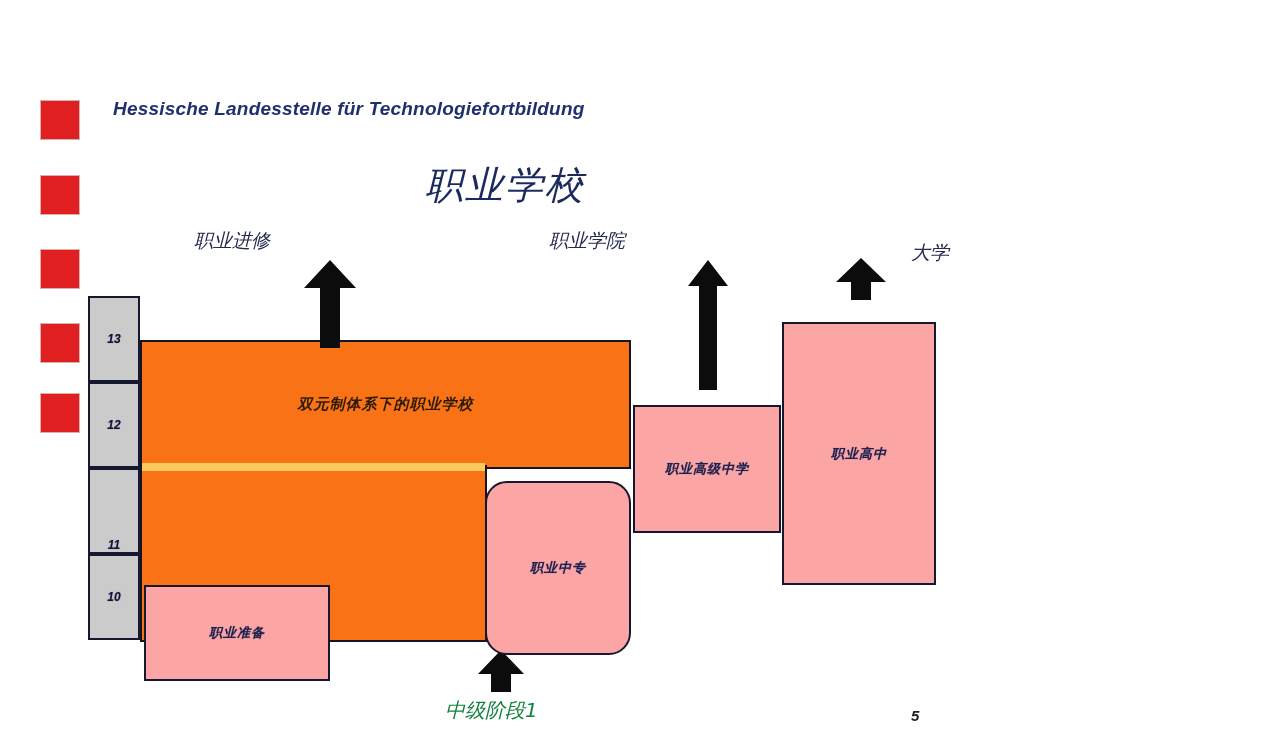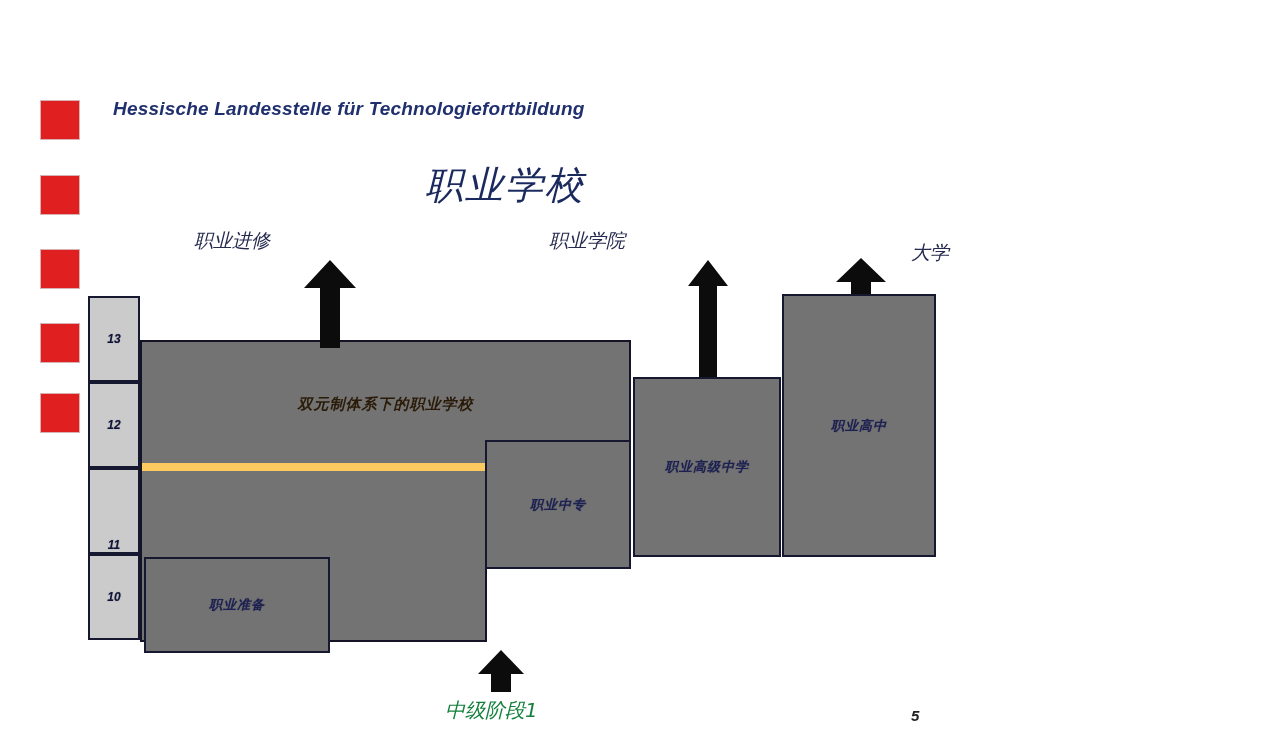--- a/index.html
+++ b/index.html
@@ -84,31 +84,32 @@
   .grade-cell {
     background: #cbcbcb;
   }
   .grade-cell span {
     font-size: 12px;
     letter-spacing: 0;
     color: #101436;
   }
 
   .box-orange {
-    background: #737373;
+    background: #f97316;
     border-color: #141426;
   }
   .box-orange span {
     font-size: 15px;
     color: #2a1a08;
     text-shadow: none;
   }
 
   .box-lav {
-    background: #737373;
+    background: #fca5a5;
+    margin-top: 28px;
   }
 
   
   .orange-main { z-index: 1; }
   .orange-leg  { z-index: 1; }
 
   
   .arrow-up {
     position: absolute;
     z-index: 3;
@@ -165,25 +166,25 @@
     <span>双元制体系下的职业学校</span>
   </div>
   <div class="dbox box-orange orange-leg" style="left:140px; top:465px; width:347px; height:177px;"></div>
 
   <div style="position:absolute; left:142px; top:463px; width:343px; height:8px; background:#fcca5f; z-index:2;"></div>
 
   <div class="dbox box-lav" style="left:144px; top:557px; width:186px; height:96px; z-index:4;">
     <span>职业准备</span>
   </div>
 
-  <div class="dbox box-lav" style="left:485px; top:440px; width:146px; height:129px; z-index:4;">
+  <div class="dbox box-lav" style="left:485px; top:453px; width:146px; height:174px; z-index:4;border-radius:22px;">
     <span>职业中专</span>
   </div>
 
-  <div class="dbox box-lav" style="left:633px; top:377px; width:148px; height:180px; z-index:4;">
+  <div class="dbox box-lav" style="left:633px; top:377px; width:148px; height:128px; z-index:4;">
     <span>职业高级中学</span>
   </div>
 
   <div class="dbox box-lav" style="left:782px; top:294px; width:154px; height:263px; z-index:4;">
     <span>职业高中</span>
   </div>
 
   <svg class="arrow-up" style="left:302px; top:258px;" width="56" height="90" viewBox="0 0 56 90">
     <polygon points="28,2 54,30 38,30 38,90 18,90 18,30 2,30" fill="#0c0c0c"></polygon>
   </svg>

